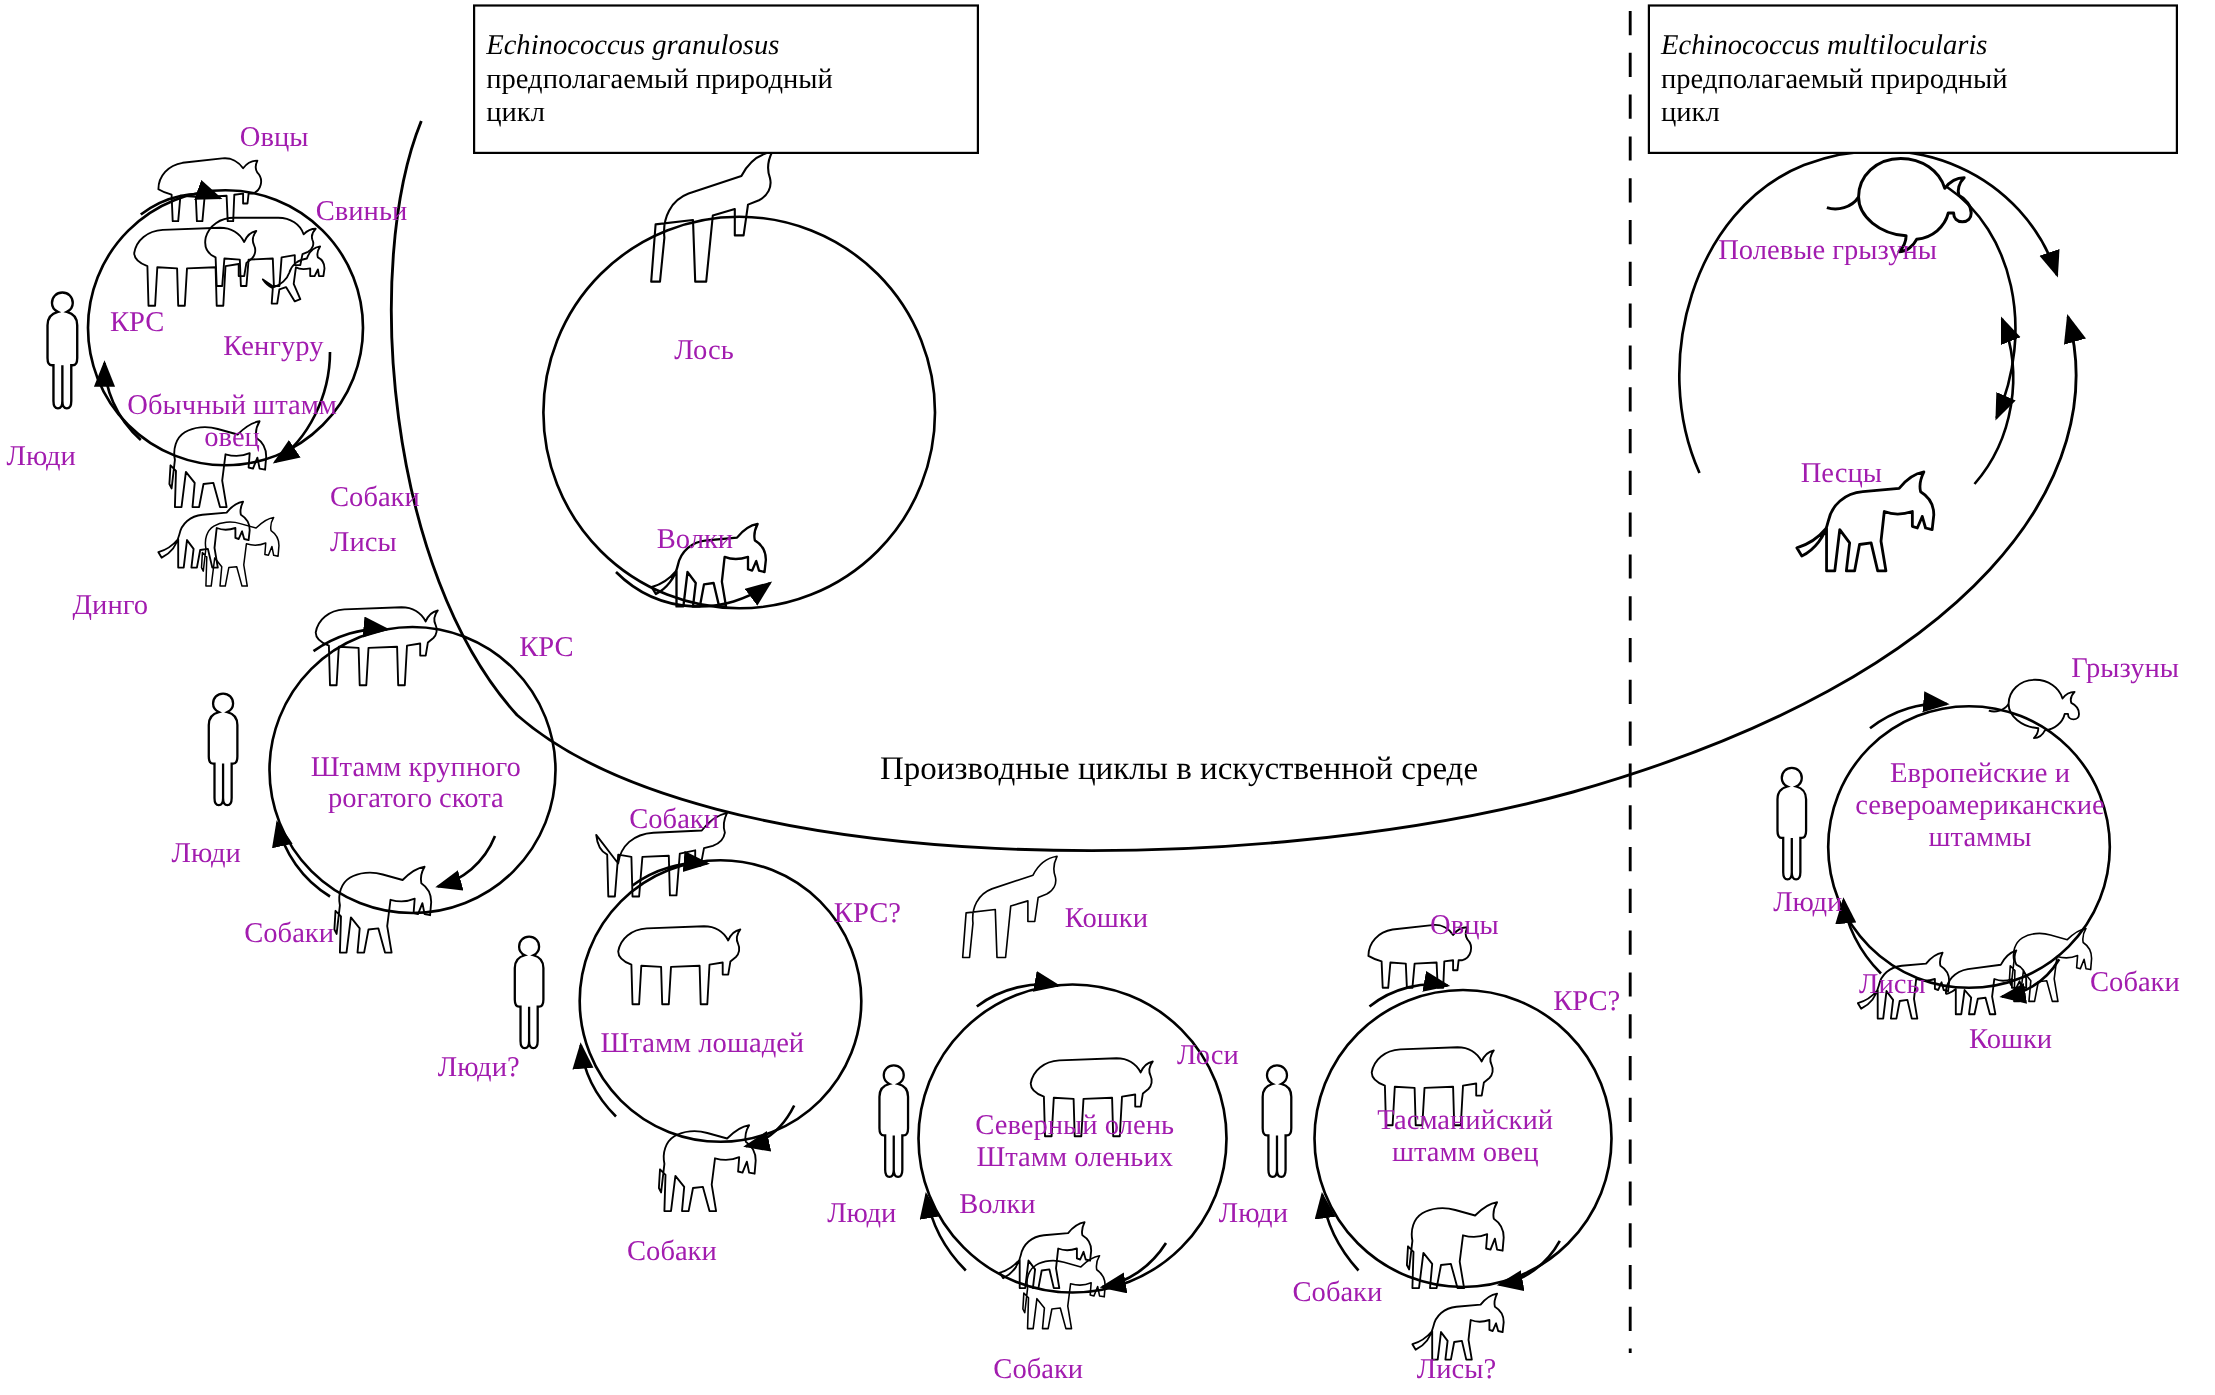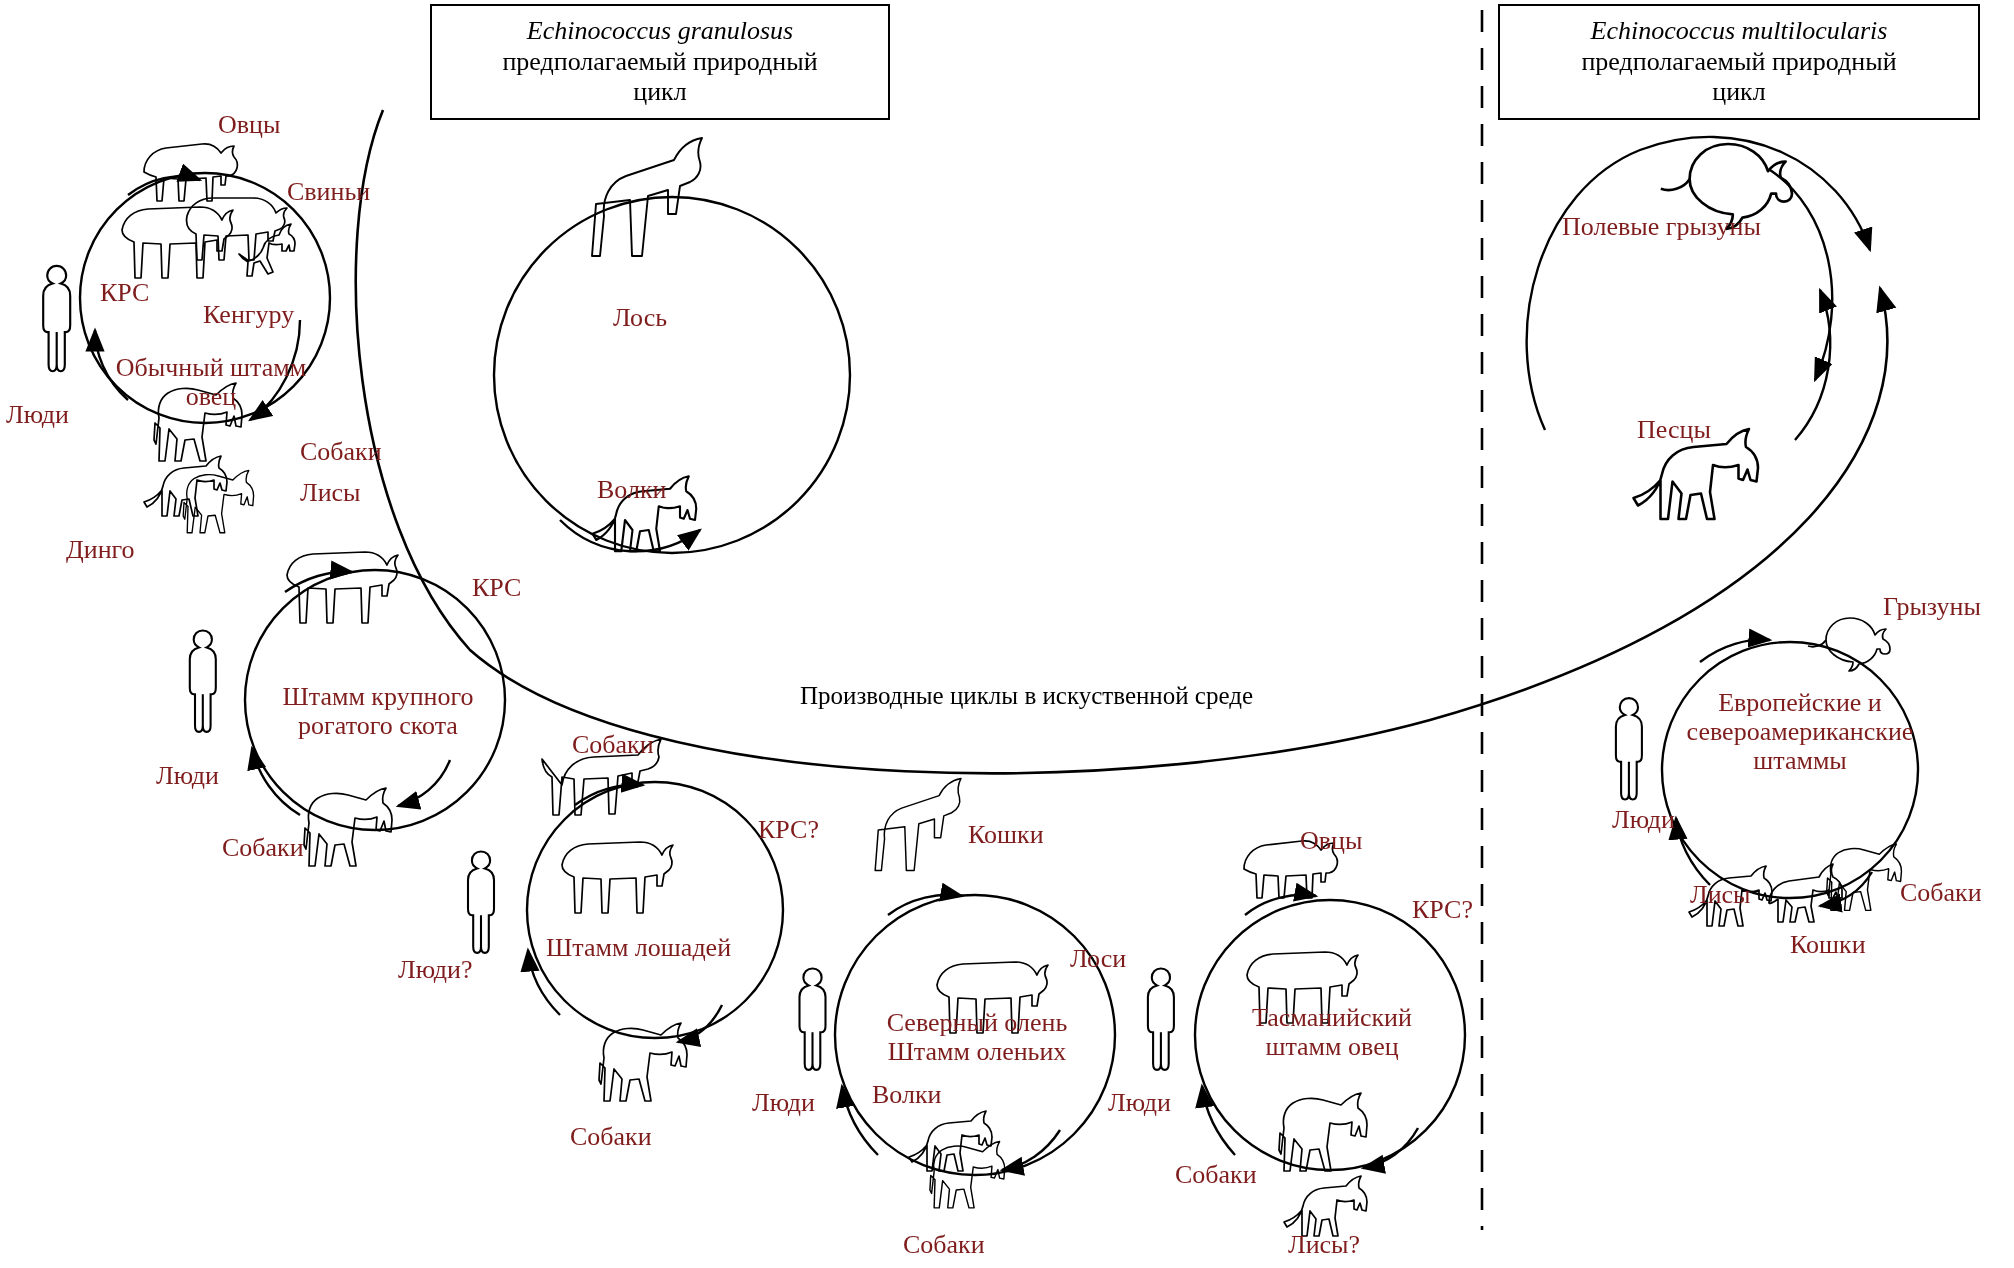--- a/index.html
+++ b/index.html
@@ -25,37 +25,37 @@
     top: 0;
     width: 2014px;
     height: 1268px;
     pointer-events: none;
   }
   .lbl {
     position: absolute;
     font-size: 26px;
     line-height: 1.12;
     white-space: pre;
-    color: #7f1d1d;
+    color: #a21caf;
   }
   .lbl.center { text-align: center; }
   .title-box {
     position: absolute;
     border: 2px solid #000;
     background: #fff;
-    text-align: center;
+    text-align: left;
     font-size: 26px;
     line-height: 1.18;
-    padding: 10px 10px;
+    padding: 20px 10px;
     box-sizing: border-box;
   }
   .title-box .sp { font-style: italic; }
   .mid-caption {
     position: absolute;
-    font-size: 25px;
+    font-size: 30px;
     white-space: pre;
   }
 </style>
 </head>
 <body>
 
 <div id="canvas">
 
   <svg class="layer" viewBox="0 0 2014 1268">
     <defs>

